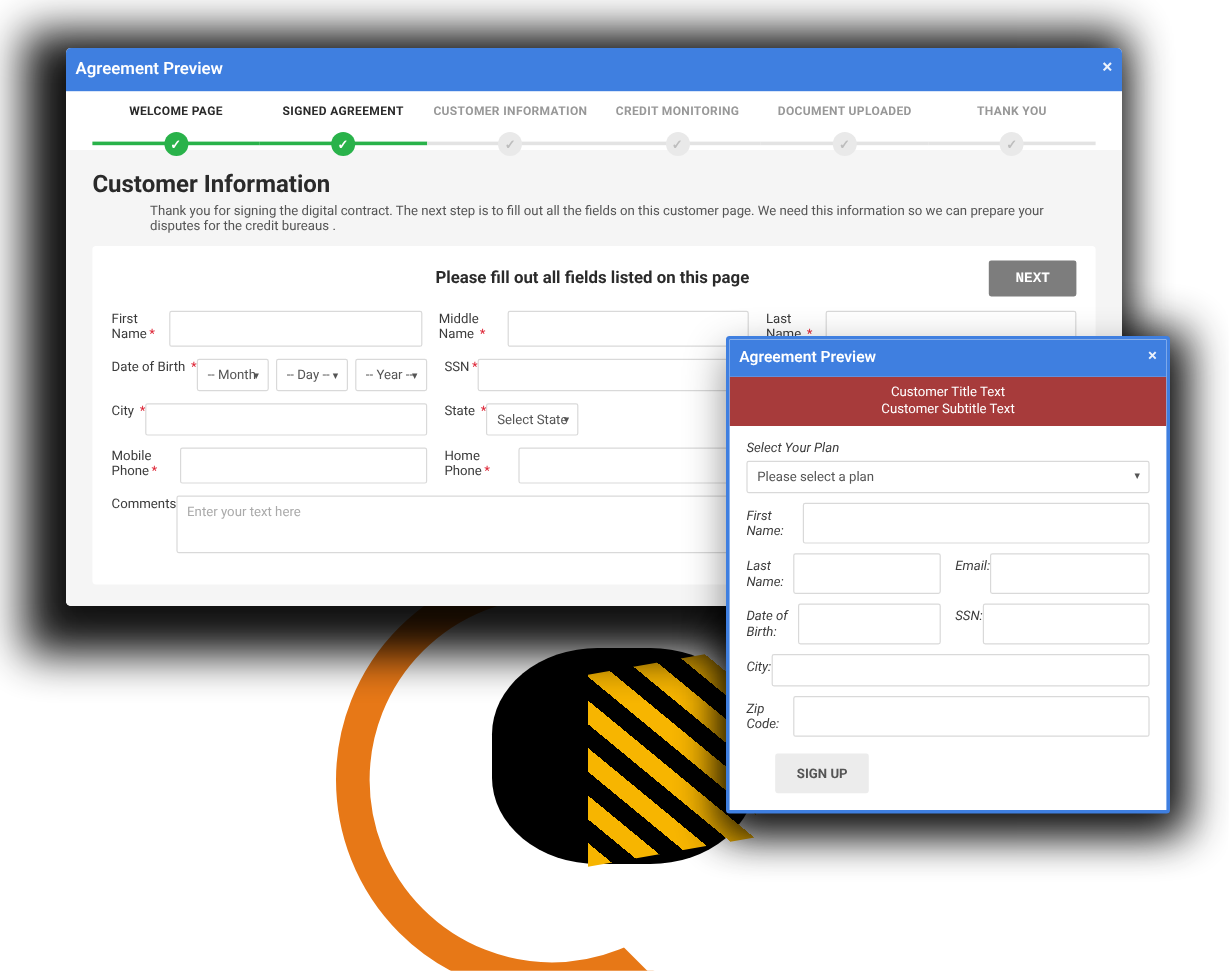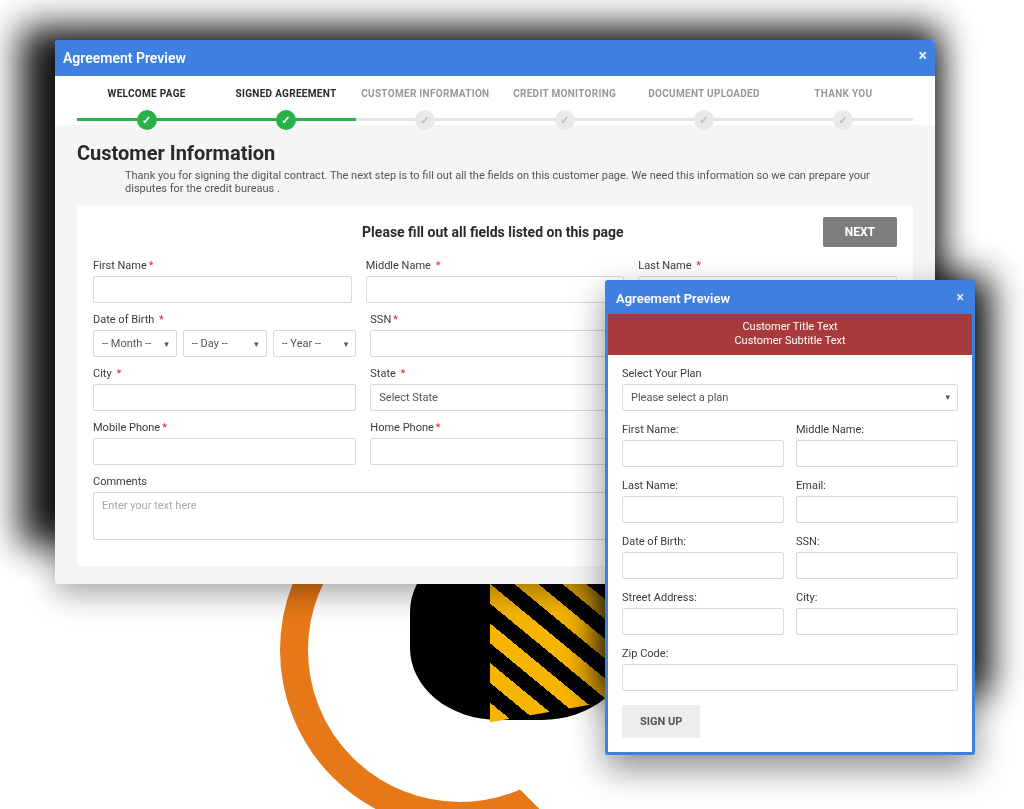--- a/index.html
+++ b/index.html
@@ -160,24 +160,25 @@
     color:#2a2a2a;
   }
   .next-btn{
     background:#7d7d7d;color:#fff;
     border:none;
     padding:8px 22px;
     font-weight:700;
     font-size:12px;
     border-radius:2px;
     cursor:pointer;
+    font-family:Liberation Mono, monospace;
   }
 
   .row{ display:flex; gap:14px; margin-bottom:10px;}
-  .col{ flex:1; display:flex; flex-direction:column;}
+  .col{ flex:1; display:flex; flex-direction:row;}
   .col-2{ flex:2;}
   .label{
     font-size:11px;color:#3b3b3b;margin-bottom:4px;
   }
   .req{ color:#d23; margin-left:2px;}
   .input,.select,.textarea{
     border:1px solid #d9d9d9;
     border-radius:2px;
     padding:6px 8px;
     font-size:11px;
@@ -226,35 +227,37 @@
     padding:6px 0;
     line-height:1.3;
   }
   .win2-body{
     padding:8px 14px 14px 14px;
   }
   .small-label{
     font-size:11px;color:#3b3b3b;
     margin:4px 0 4px 0;
     display:block;
+    font-style:italic;
   }
   .plan-wrap .select{ font-size:11px;}
   .row2{ display:flex; gap:12px; margin-top:8px;}
   .row2 .col{ flex:1;}
   .row2 .input{ padding:6px 8px;}
   .signup-btn{
     margin-top:14px;
     background:#ececec;
     border:none;
     padding:10px 18px;
     font-size:11px;
     font-weight:700;
     color:#555;
     cursor:pointer;
     border-radius:2px;
+    margin-left:24px;
   }
 </style>
 </head>
 <body>
 
 <div class="bg-orange-arc"></div>
 <div class="bg-black-blob"></div>
 <div class="bg-stripes"></div>
 <div class="frame-shadow fs1"></div>
 <div class="frame-shadow fs2"></div>
@@ -384,24 +387,20 @@
     <span class="small-label">Select Your Plan</span>
     <div class="select-wrap plan-wrap">
       <select class="select"><option>Please select a plan</option></select>
     </div>
 
     <div class="row2">
       <div class="col">
           <span class="small-label">First Name:</span>
           <input class="input" style="">
         </div>
-      <div class="col">
-          <span class="small-label">Middle Name:</span>
-          <input class="input" style="">
-        </div>
     </div>
     <div class="row2">
       <div class="col">
           <span class="small-label">Last Name:</span>
           <input class="input" style="">
         </div>
       <div class="col">
           <span class="small-label">Email:</span>
           <input class="input" style="">
         </div>
@@ -411,24 +410,20 @@
           <span class="small-label">Date of Birth:</span>
           <input class="input" style="">
         </div>
       <div class="col">
           <span class="small-label">SSN:</span>
           <input class="input" style="">
         </div>
     </div>
     <div class="row2">
       <div class="col">
-          <span class="small-label">Street Address:</span>
-          <input class="input" style="">
-        </div>
-      <div class="col">
           <span class="small-label">City:</span>
           <input class="input" style="">
         </div>
     </div>
     <div class="row2">
       <div class="col">
           <span class="small-label">Zip Code:</span>
           <input class="input" style="">
         </div>
     </div>

